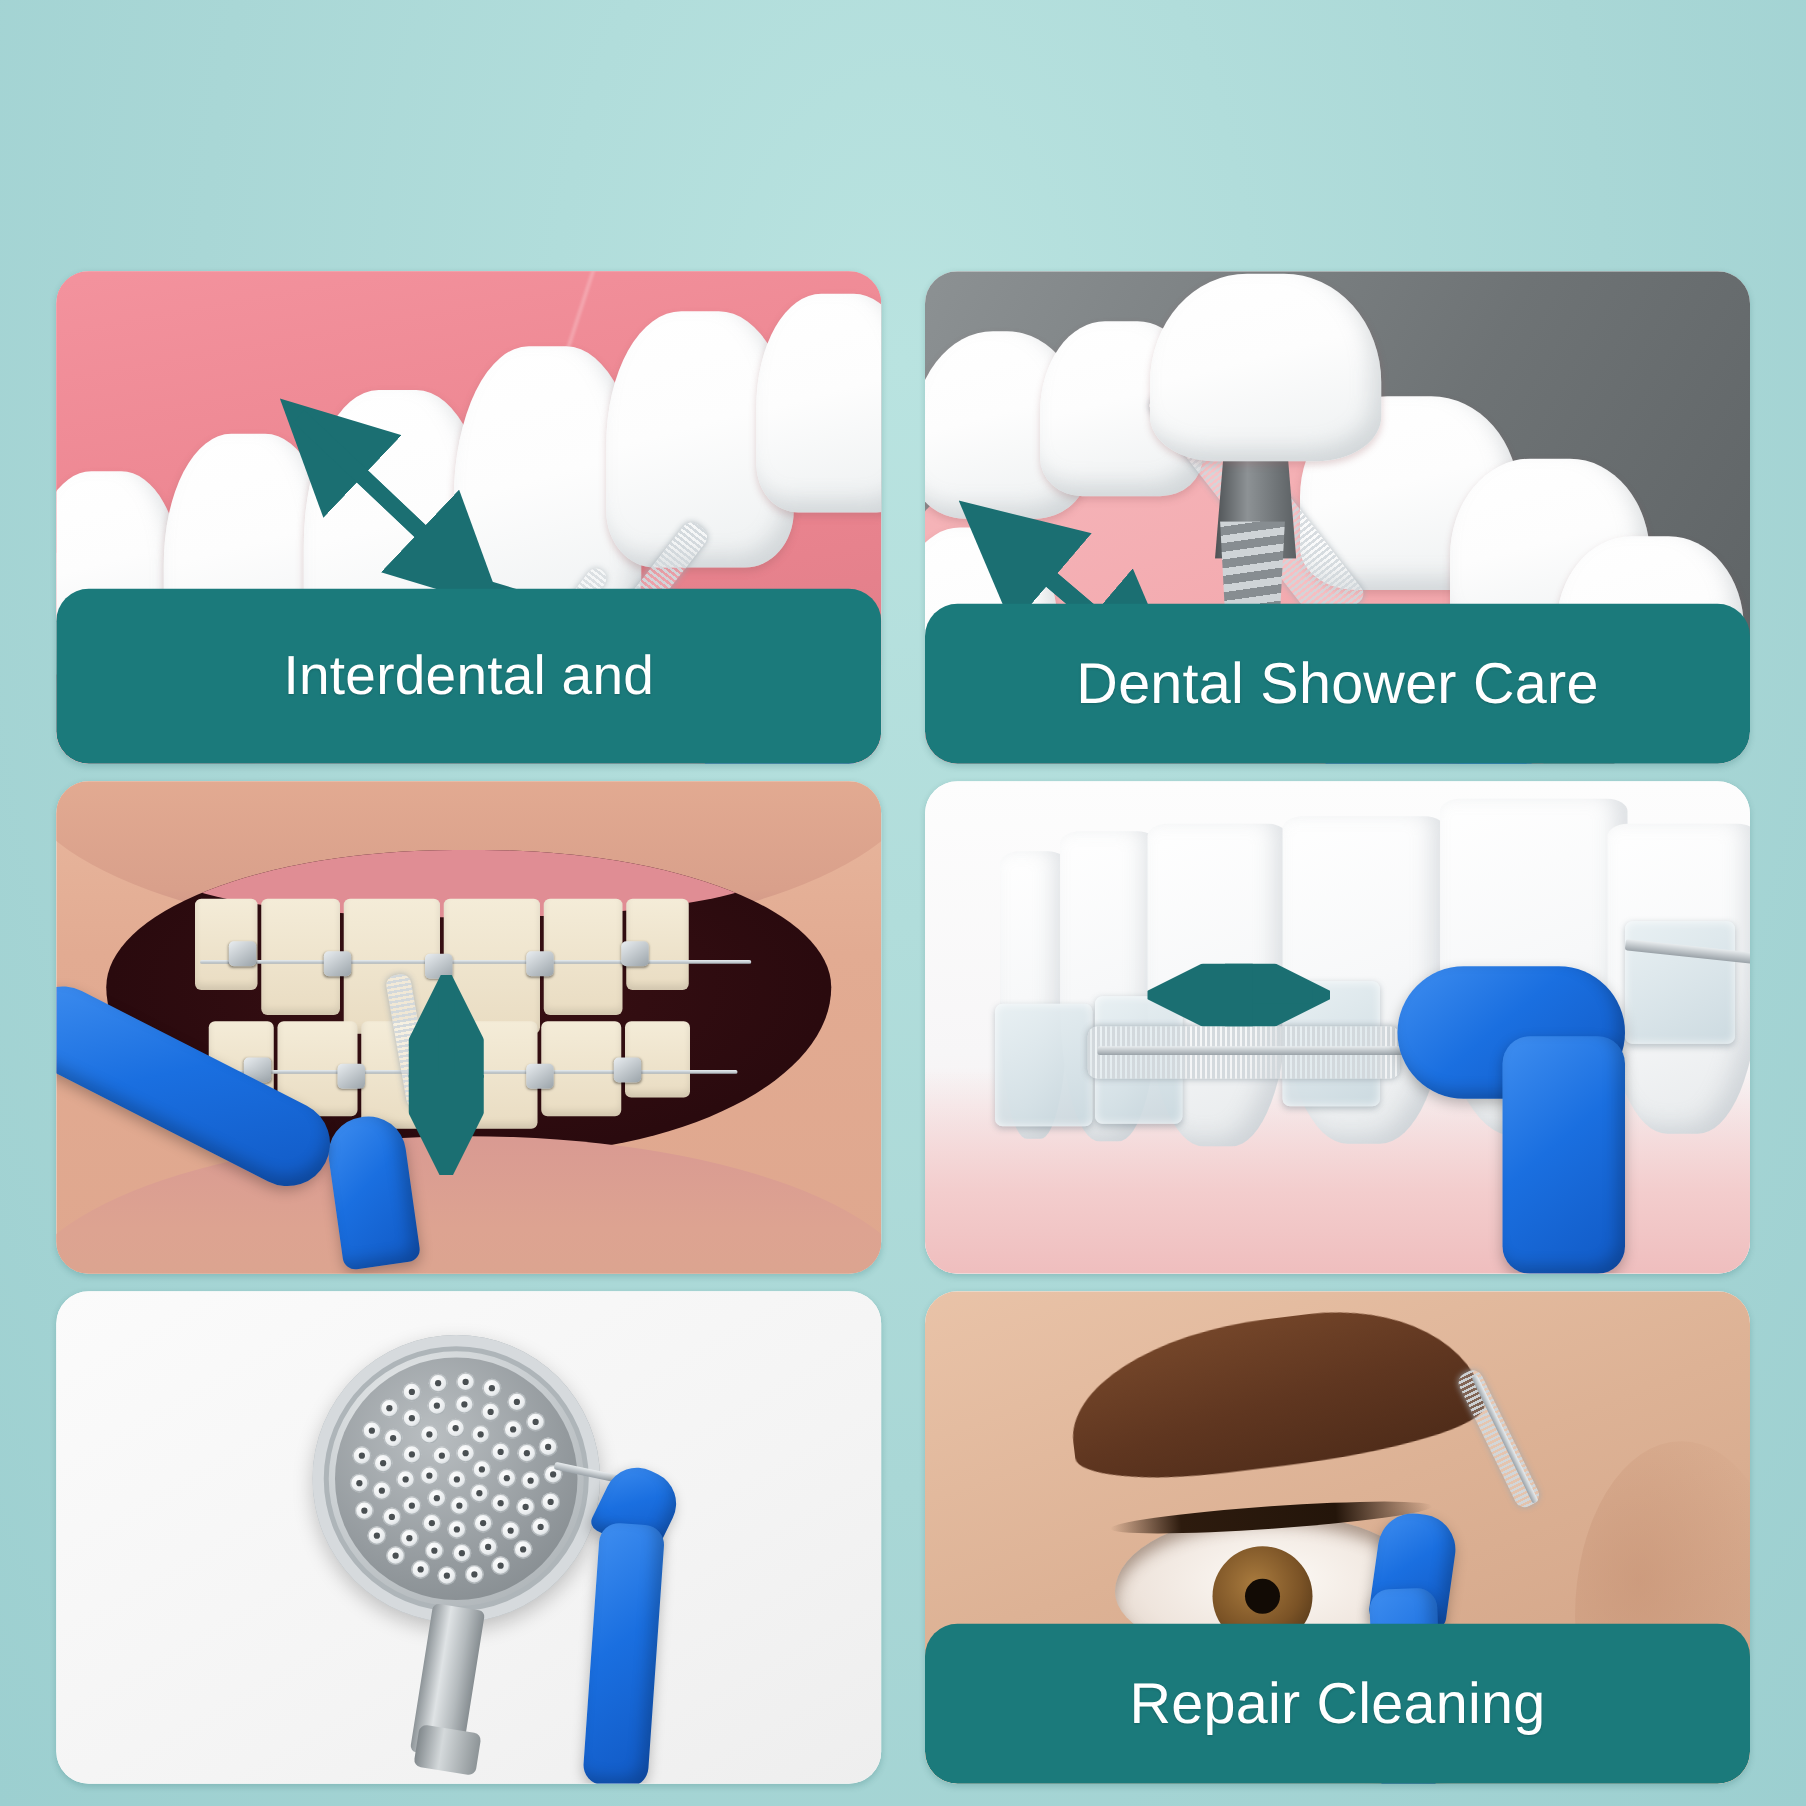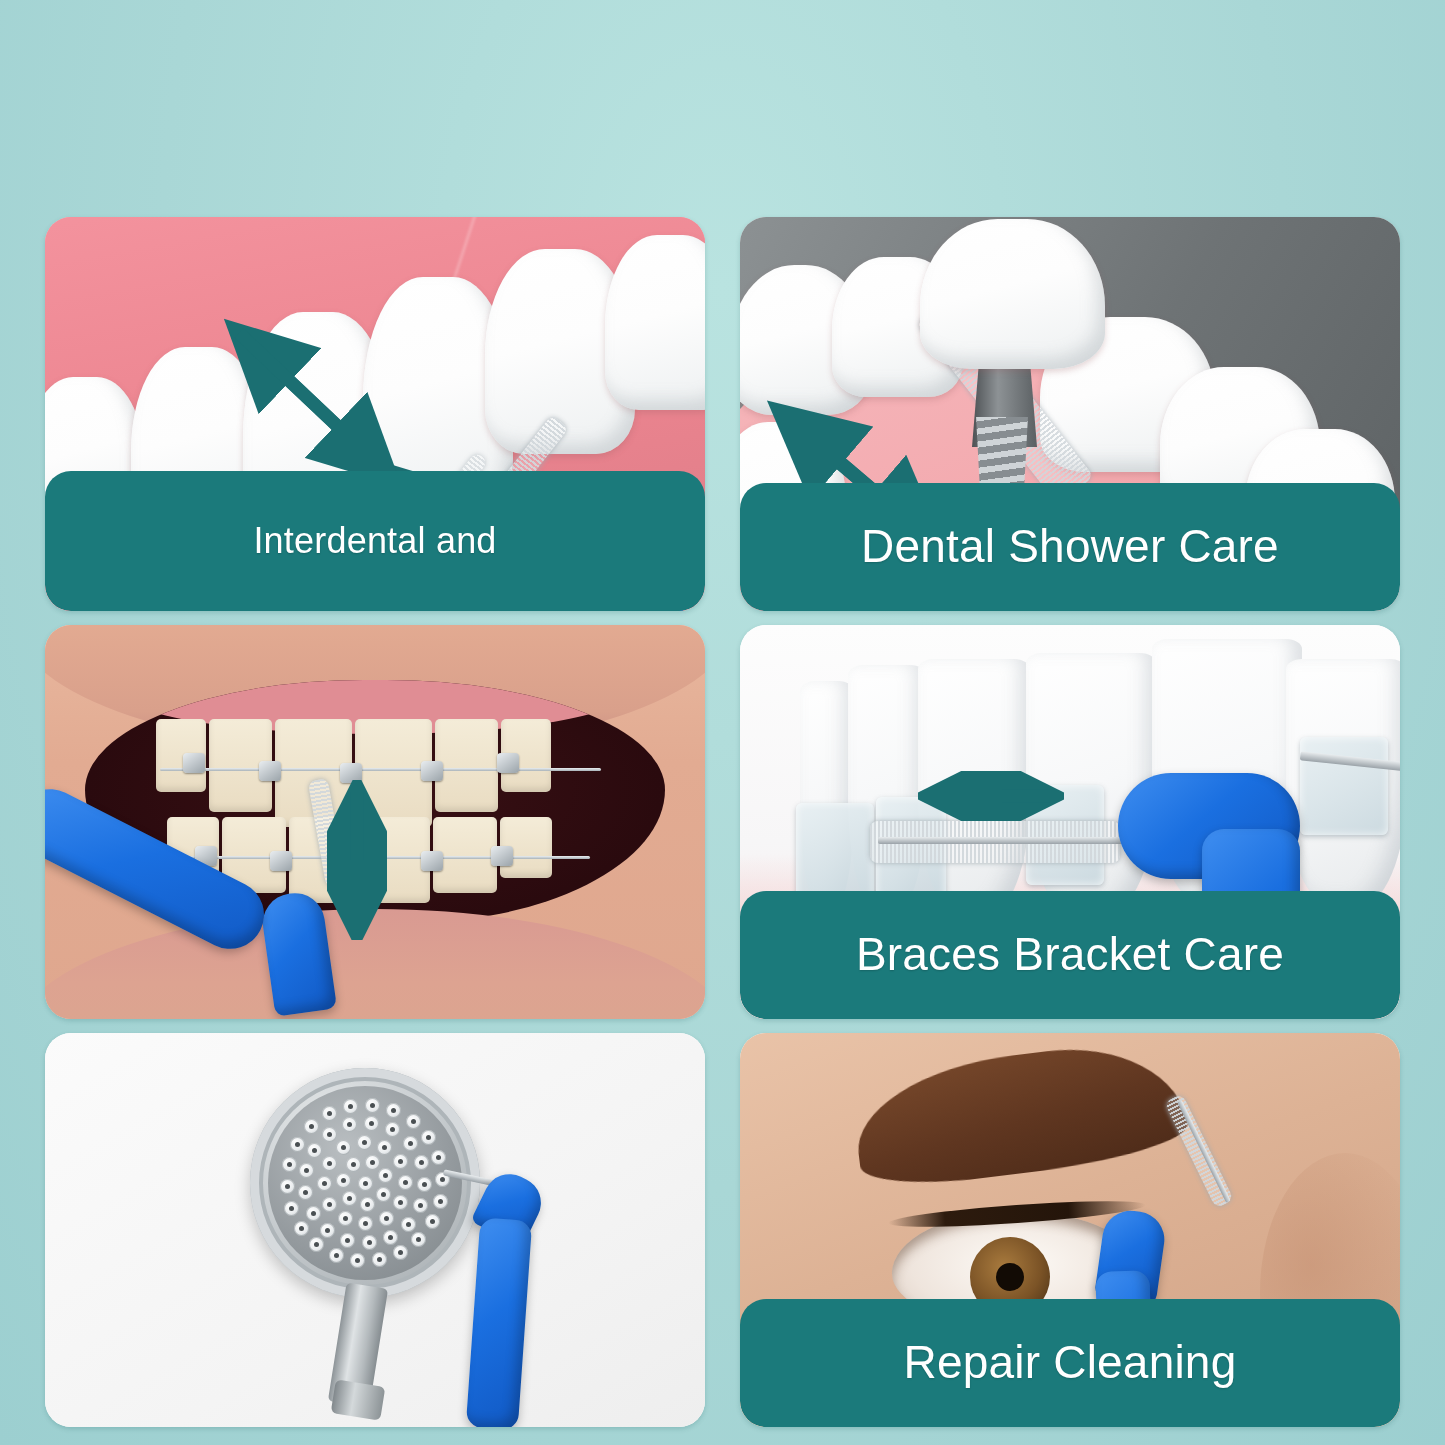--- a/index.html
+++ b/index.html
@@ -58,21 +58,21 @@
     display:flex; align-items:center; justify-content:center;
     text-align:center;
     color:#fff;
     font-size:46px;
     line-height:1.12;
     padding:0 16px;
     letter-spacing:.2px;
     text-shadow:0 1px 2px rgba(0,0,0,.18);
     z-index:6;
   }
-  .banner.two-line{ height:140px; font-size:36px; }
+  .banner.two-line{ height:140px; font-size:44px; }
 
   
   .c1 .scene{ background:linear-gradient(160deg,#f2909b 0%,#ef8894 40%,#e8808d 100%); }
   .gum1{
     position:absolute; left:-4%; top:-6%; width:112%; height:86%;
     background:linear-gradient(170deg,#f4949f 0%,#ec8590 60%,#e07e89 100%);
     border-bottom-left-radius:60% 40%;
   }
   .gumcrease{
     position:absolute; left:60%; top:-5%; width:3px; height:60%;
@@ -375,21 +375,20 @@
         <svg style="position:absolute;left:178px;top:146px;z-index:5;" width="146" height="50" viewBox="0 0 146 50">
           <defs>
             <marker id="dh1" markerWidth="7" markerHeight="7" refX="5.4" refY="3.5" orient="auto">
               <path d="M0,0 L7,3.5 L0,7 z" fill="#1b6f72"></path>
             </marker>
           </defs>
           <line x1="14" y1="25" x2="132" y2="25" stroke="#1b6f72" stroke-width="13" marker-end="url(#dh1)"></line>
           <line x1="132" y1="25" x2="14" y2="25" stroke="#1b6f72" stroke-width="13" marker-end="url(#dh1)"></line>
         </svg>
       </div>
-      <div class="banner">Braces Bracket Care</div>
     </div>
 
     <div class="card c5">
       <div class="scene">
         <div class="showerface">
           <div class="inner" id="nozzles">
               <div class="nz" style="left: 89.5px; top: 89.5px;"></div>
               <div class="nz" style="left: 108.256px; top: 100.999px;"></div>
               <div class="nz" style="left: 92.2035px; top: 111.333px;"></div>
               <div class="nz" style="left: 74.1157px; top: 105.227px;"></div>

